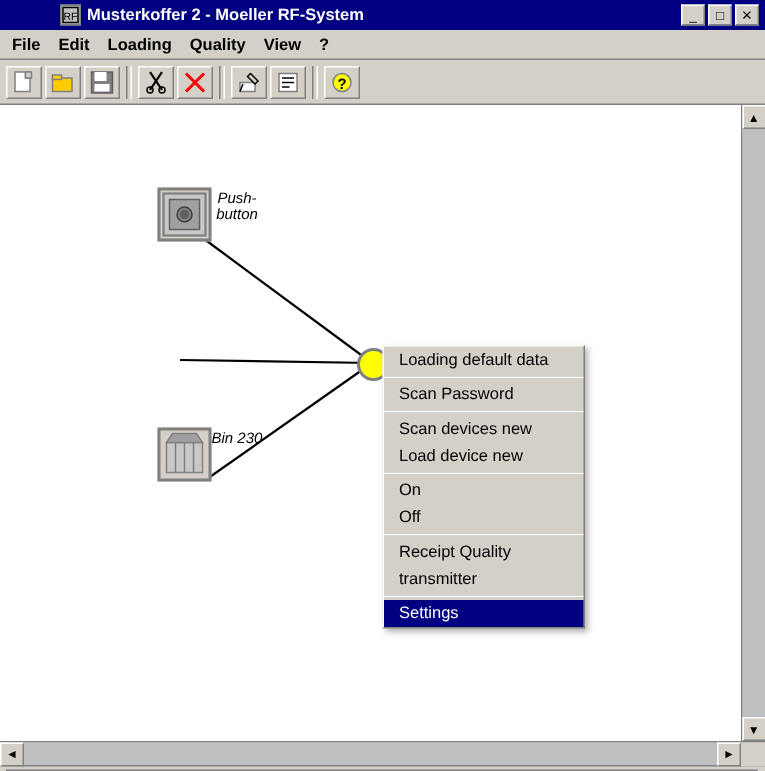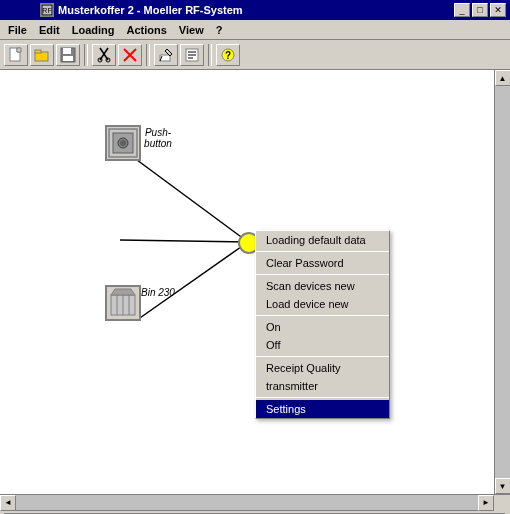--- a/index.html
+++ b/index.html
@@ -287,21 +287,21 @@
     <div class="title-btn">_</div>
     <div class="title-btn">□</div>
     <div class="title-btn">✕</div>
   </div>
 </div>
 
 <div class="menu-bar">
   <span class="menu-item">File</span>
   <span class="menu-item">Edit</span>
   <span class="menu-item">Loading</span>
-  <span class="menu-item">Actions</span>
+  <span class="menu-item">Quality</span>
   <span class="menu-item">View</span>
   <span class="menu-item">?</span>
 </div>
 
 <div class="toolbar">
   <div class="toolbar-btn">
     <svg width="16" height="16" viewBox="0 0 16 16">
       <rect x="2" y="1" width="10" height="13" fill="white" stroke="#808080"></rect>
       <polyline points="9,1 9,5 13,5" fill="none" stroke="#808080"></polyline>
       <polygon points="9,1 13,1 13,5 9,5" fill="#d4d0c8" stroke="#808080"></polygon>
@@ -400,21 +400,21 @@
     </div>
 
     <div style="position:absolute; left:238px; top:162px;">
       <div style="width:22px; height:22px; background:#ffff00; border:2px solid #808080; border-radius:50%;"></div>
       <span style="font-size:9px; position:absolute; left:22px; top:3px; white-space:nowrap;">Switching</span>
     </div>
 
     <div class="context-menu">
       <div class="context-menu-item">Loading default data</div>
       <div class="context-menu-separator"></div>
-      <div class="context-menu-item">Clear Password</div>
+      <div class="context-menu-item">Scan Password</div>
       <div class="context-menu-separator"></div>
       <div class="context-menu-item">Scan devices new</div>
       <div class="context-menu-item">Load device new</div>
       <div class="context-menu-separator"></div>
       <div class="context-menu-item">On</div>
       <div class="context-menu-item">Off</div>
       <div class="context-menu-separator"></div>
       <div class="context-menu-item">Receipt Quality</div>
       <div class="context-menu-item">transmitter</div>
       <div class="context-menu-separator"></div>

